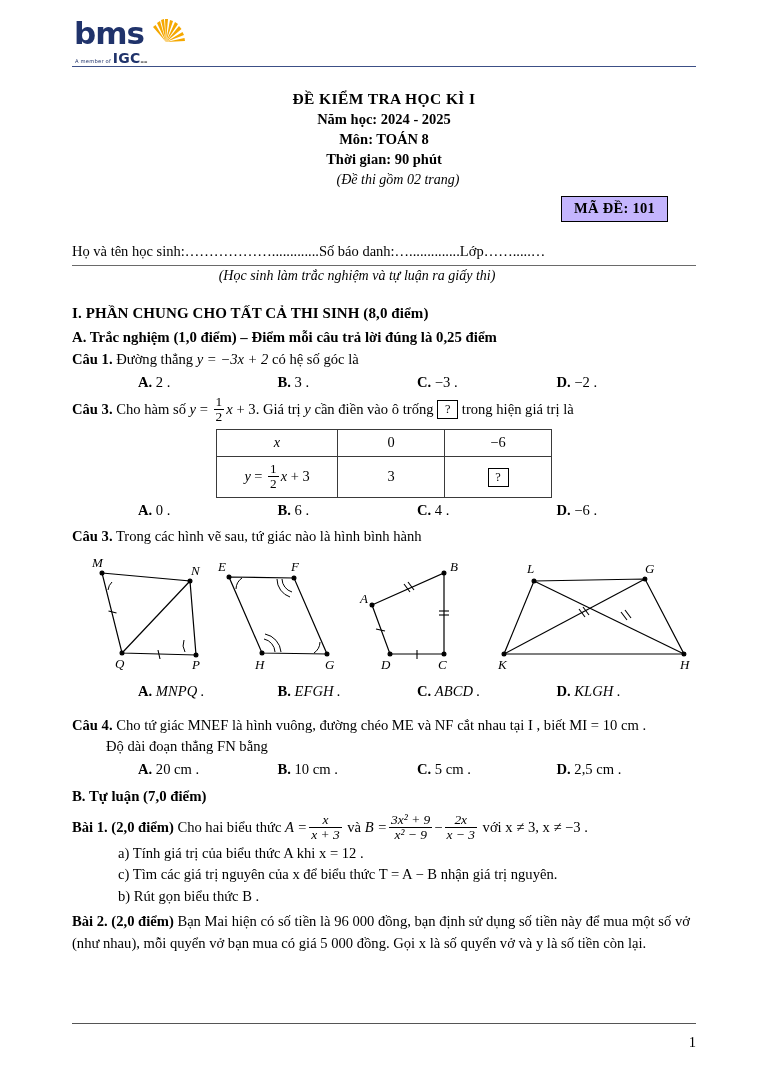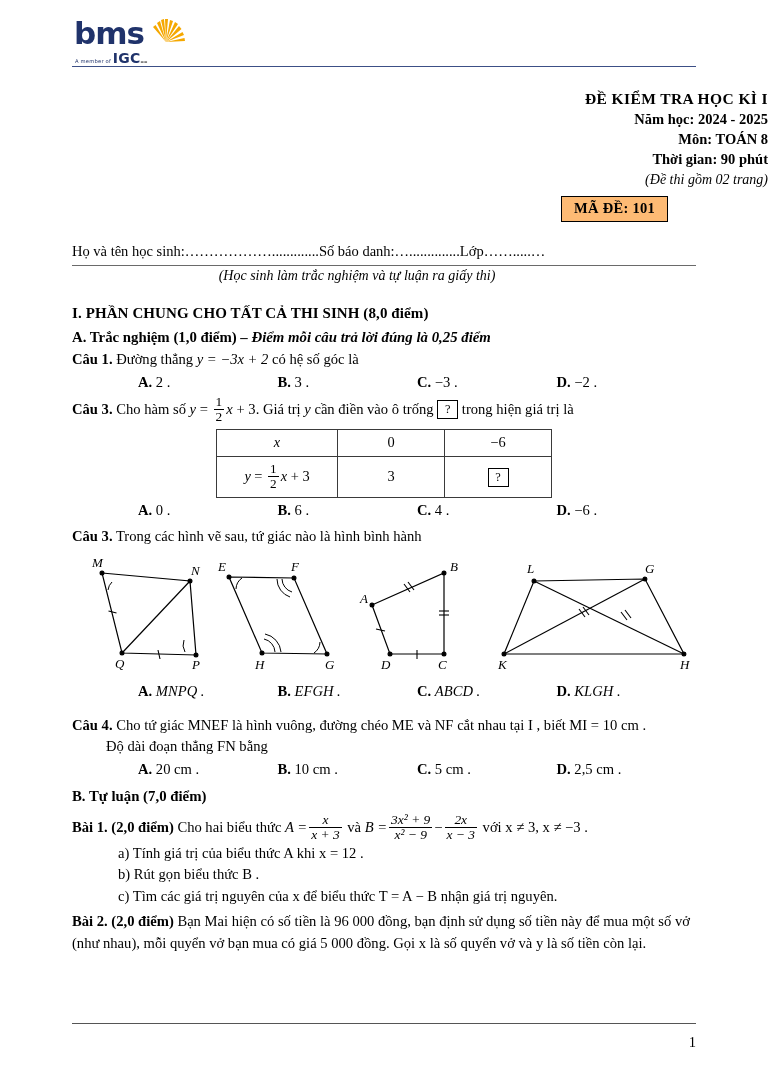--- a/index.html
+++ b/index.html
@@ -80,21 +80,21 @@
     height: 0;
     border-top: 1.6px solid #3c4f86;
   }
 
   
   .title-block {
     position: absolute;
     left: 0;
     top: 88px;
     width: 768px;
-    text-align: right;
+    text-align: center;
   }
   .title-block .t-main {
     font-weight: bold;
     font-size: 15.5px;
     letter-spacing: .4px;
     line-height: 21px;
   }
   .title-block .t-line {
     font-weight: bold;
     font-size: 14.5px;
@@ -110,21 +110,21 @@
   
   .code-box {
     position: absolute;
     left: 561px;
     top: 196px;
     padding: 3px 12px 4px 12px;
     border: 1.3px solid #000;
     font-weight: bold;
     font-size: 14.5px;
     letter-spacing: .3px;
-    background: #fdba74;
+    background: #c4b5fd;
   }
 
   
   .student-line {
     position: absolute;
     left: 72px;
     top: 243px;
     width: 624px;
     font-size: 14.5px;
     white-space: nowrap;
@@ -160,21 +160,21 @@
     font-weight: bold;
     font-size: 15px;
     letter-spacing: .1px;
     margin: 0 0 2px 0;
   }
   .sub-head {
     font-weight: bold;
     font-size: 14.8px;
     margin: 0 0 1px 0;
   }
-  .sub-head .ital { font-style: italic; }
+  .sub-head .ital { }
 
   .q-line { margin: 0; }
   .q-lbl { font-weight: bold; }
 
   
   .mi { font-style: italic; font-family: "Liberation Serif", serif; }
   .frac {
     display: inline-block;
     vertical-align: middle;
     text-align: center;
@@ -477,22 +477,22 @@
       <div class="opt"><b>D.</b> <span class="ans">2,5 cm .</span></div>
     </div>
 
     <div class="sub-head" style="margin-top:6px">B. Tự luận (7,0 điểm)</div>
 
     <div class="q-line" style="margin-top:6px">
       <span class="q-lbl">Bài 1. (2,0 điểm)</span><span> Cho hai biểu thức </span><span class="mi">A =</span><span class="frac"><span class="num mi">x</span><span class="den mi">x + 3</span></span><span> và </span><span class="mi">B =</span><span class="frac"><span class="num mi">3x² + 9</span><span class="den mi">x² − 9</span></span><span>−</span><span class="frac"><span class="num mi">2x</span><span class="den mi">x − 3</span></span><span> với x ≠ 3,  x ≠ −3 .</span>
     </div>
 
     <div class="q-line indent2">a) Tính giá trị của biểu thức A khi x = 12 .</div>
+    <div class="q-line indent2">c) Tìm các giá trị nguyên của x để biểu thức T = A − B nhận giá trị nguyên.</div>
     <div class="q-line indent2">b) Rút gọn biểu thức B .</div>
-    <div class="q-line indent2">c) Tìm các giá trị nguyên của x để biểu thức T = A − B nhận giá trị nguyên.</div>
 
     <div class="q-line" style="margin-top:4px">
       <span class="q-lbl">Bài 2. (2,0 điểm)</span><span> Bạn Mai hiện có số tiền là 96 000  đồng, bạn định sử dụng số tiền này để mua một số vở (như nhau), mỗi quyển vở bạn mua có giá 5 000  đồng. Gọi x  là số quyển vở và y  là số tiền còn lại.</span>
     </div>
 
   </div>
 
   <div class="footer-rule"></div>
   <div class="page-num">1</div>
 

